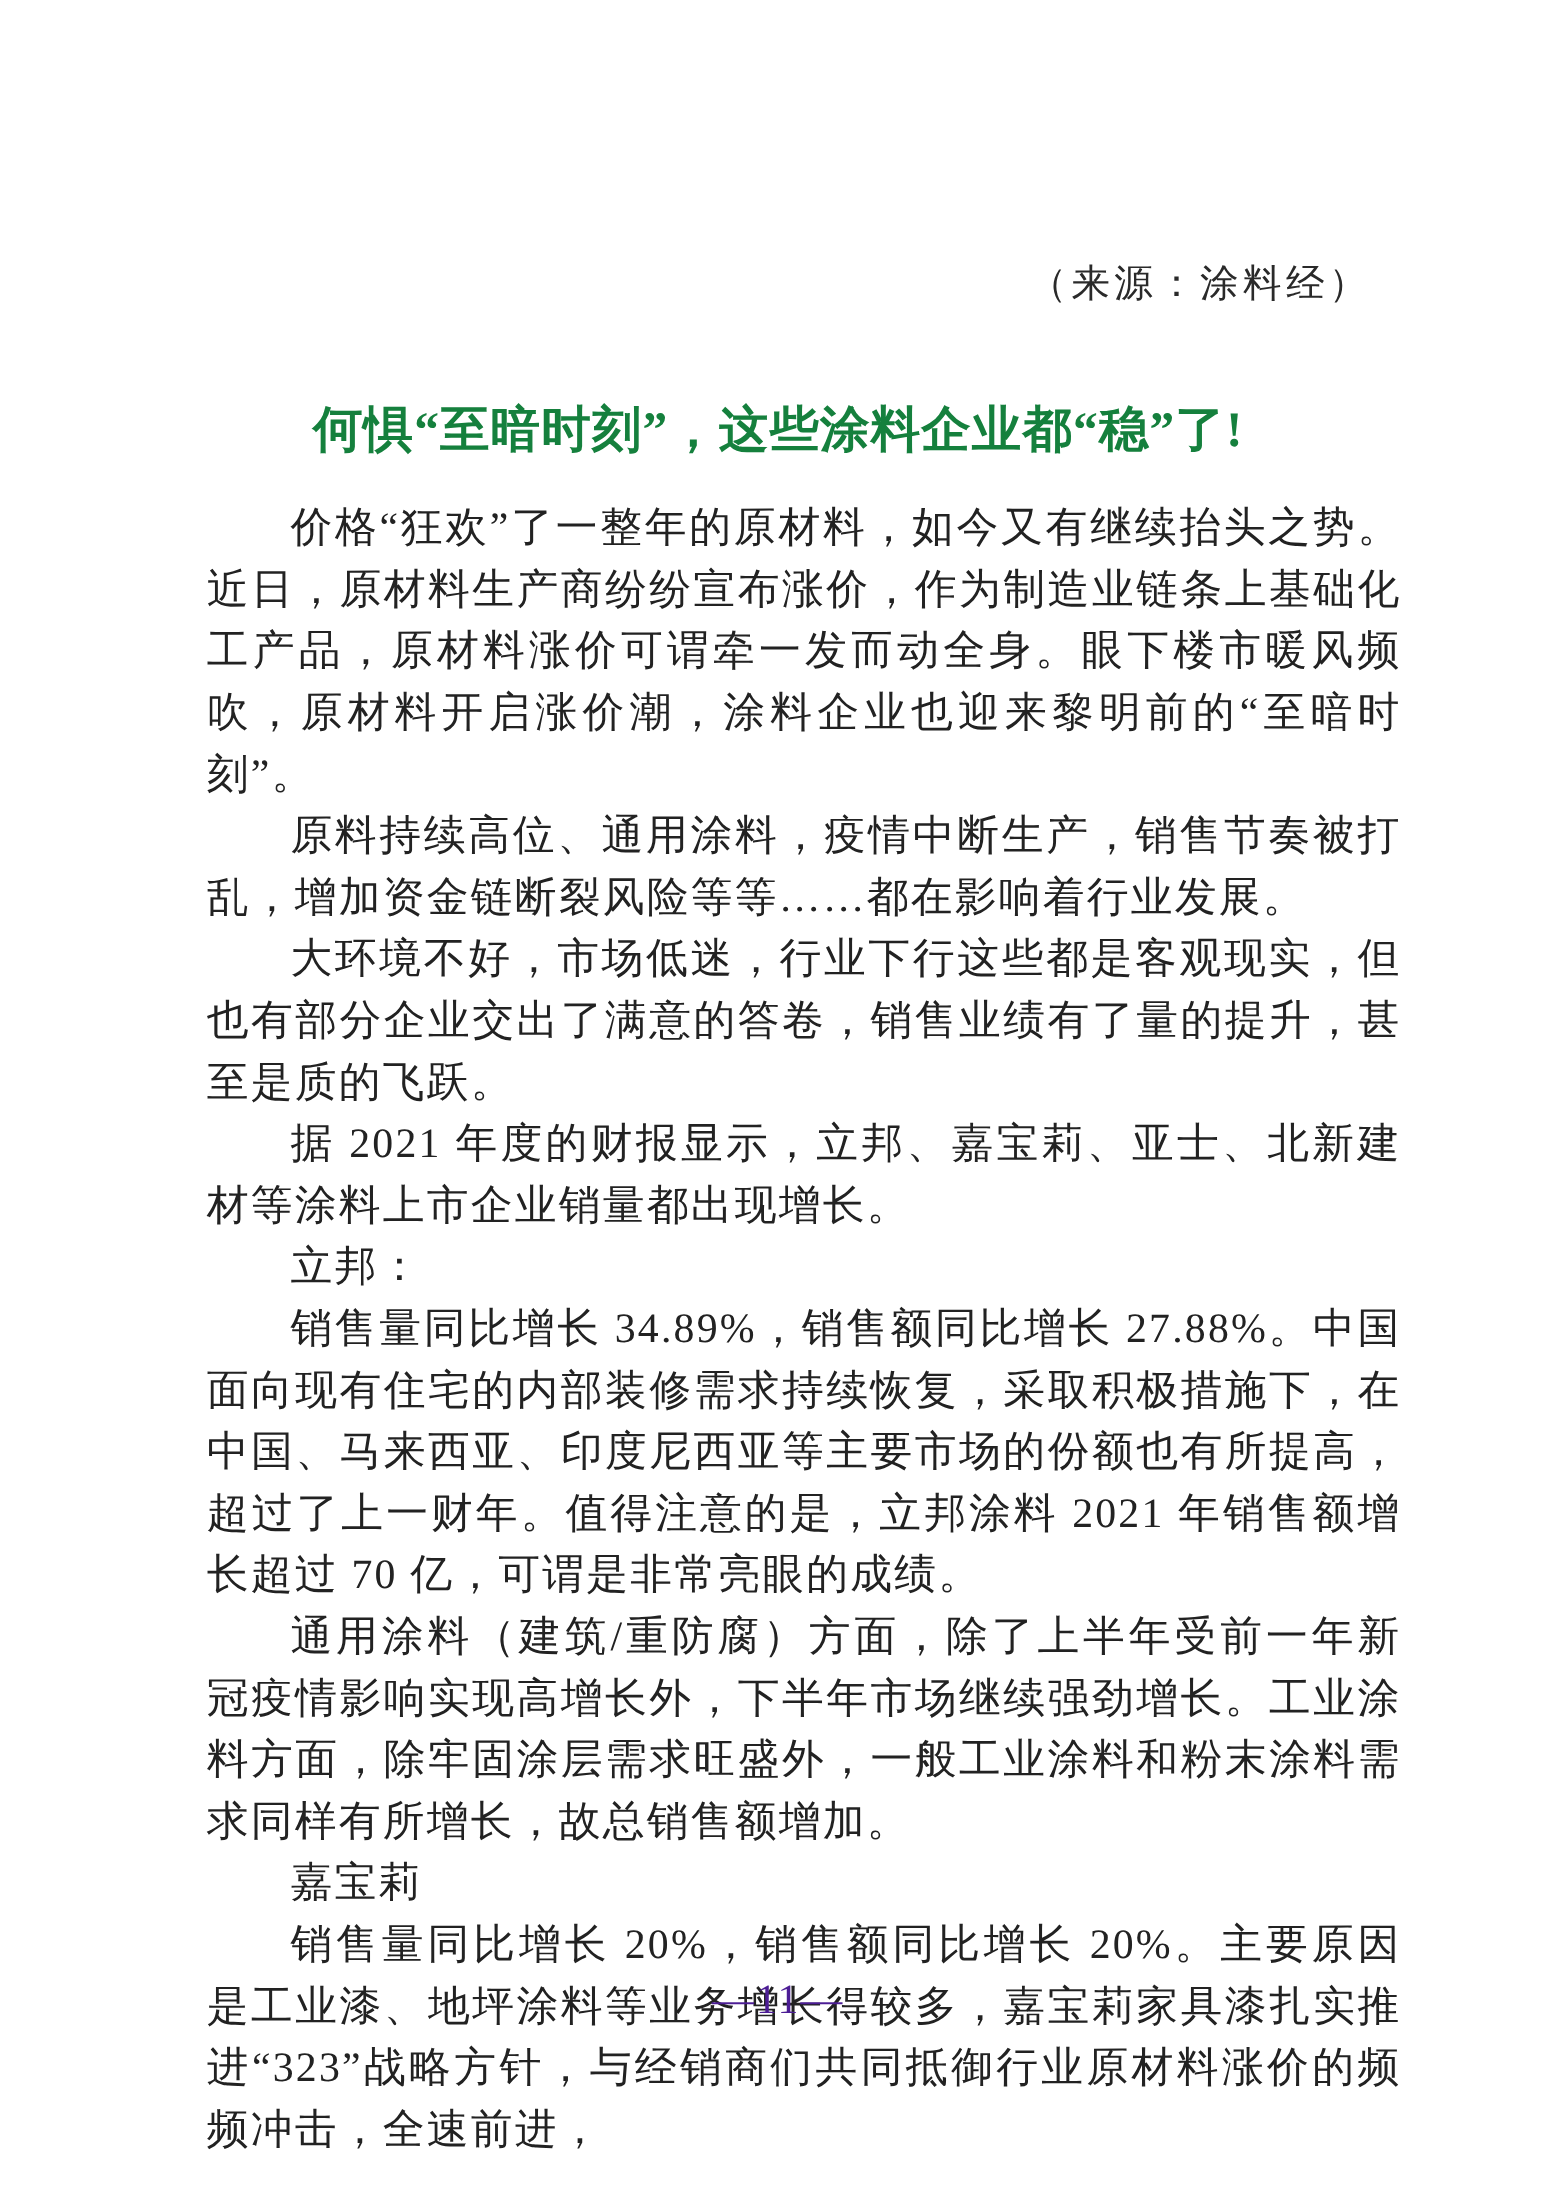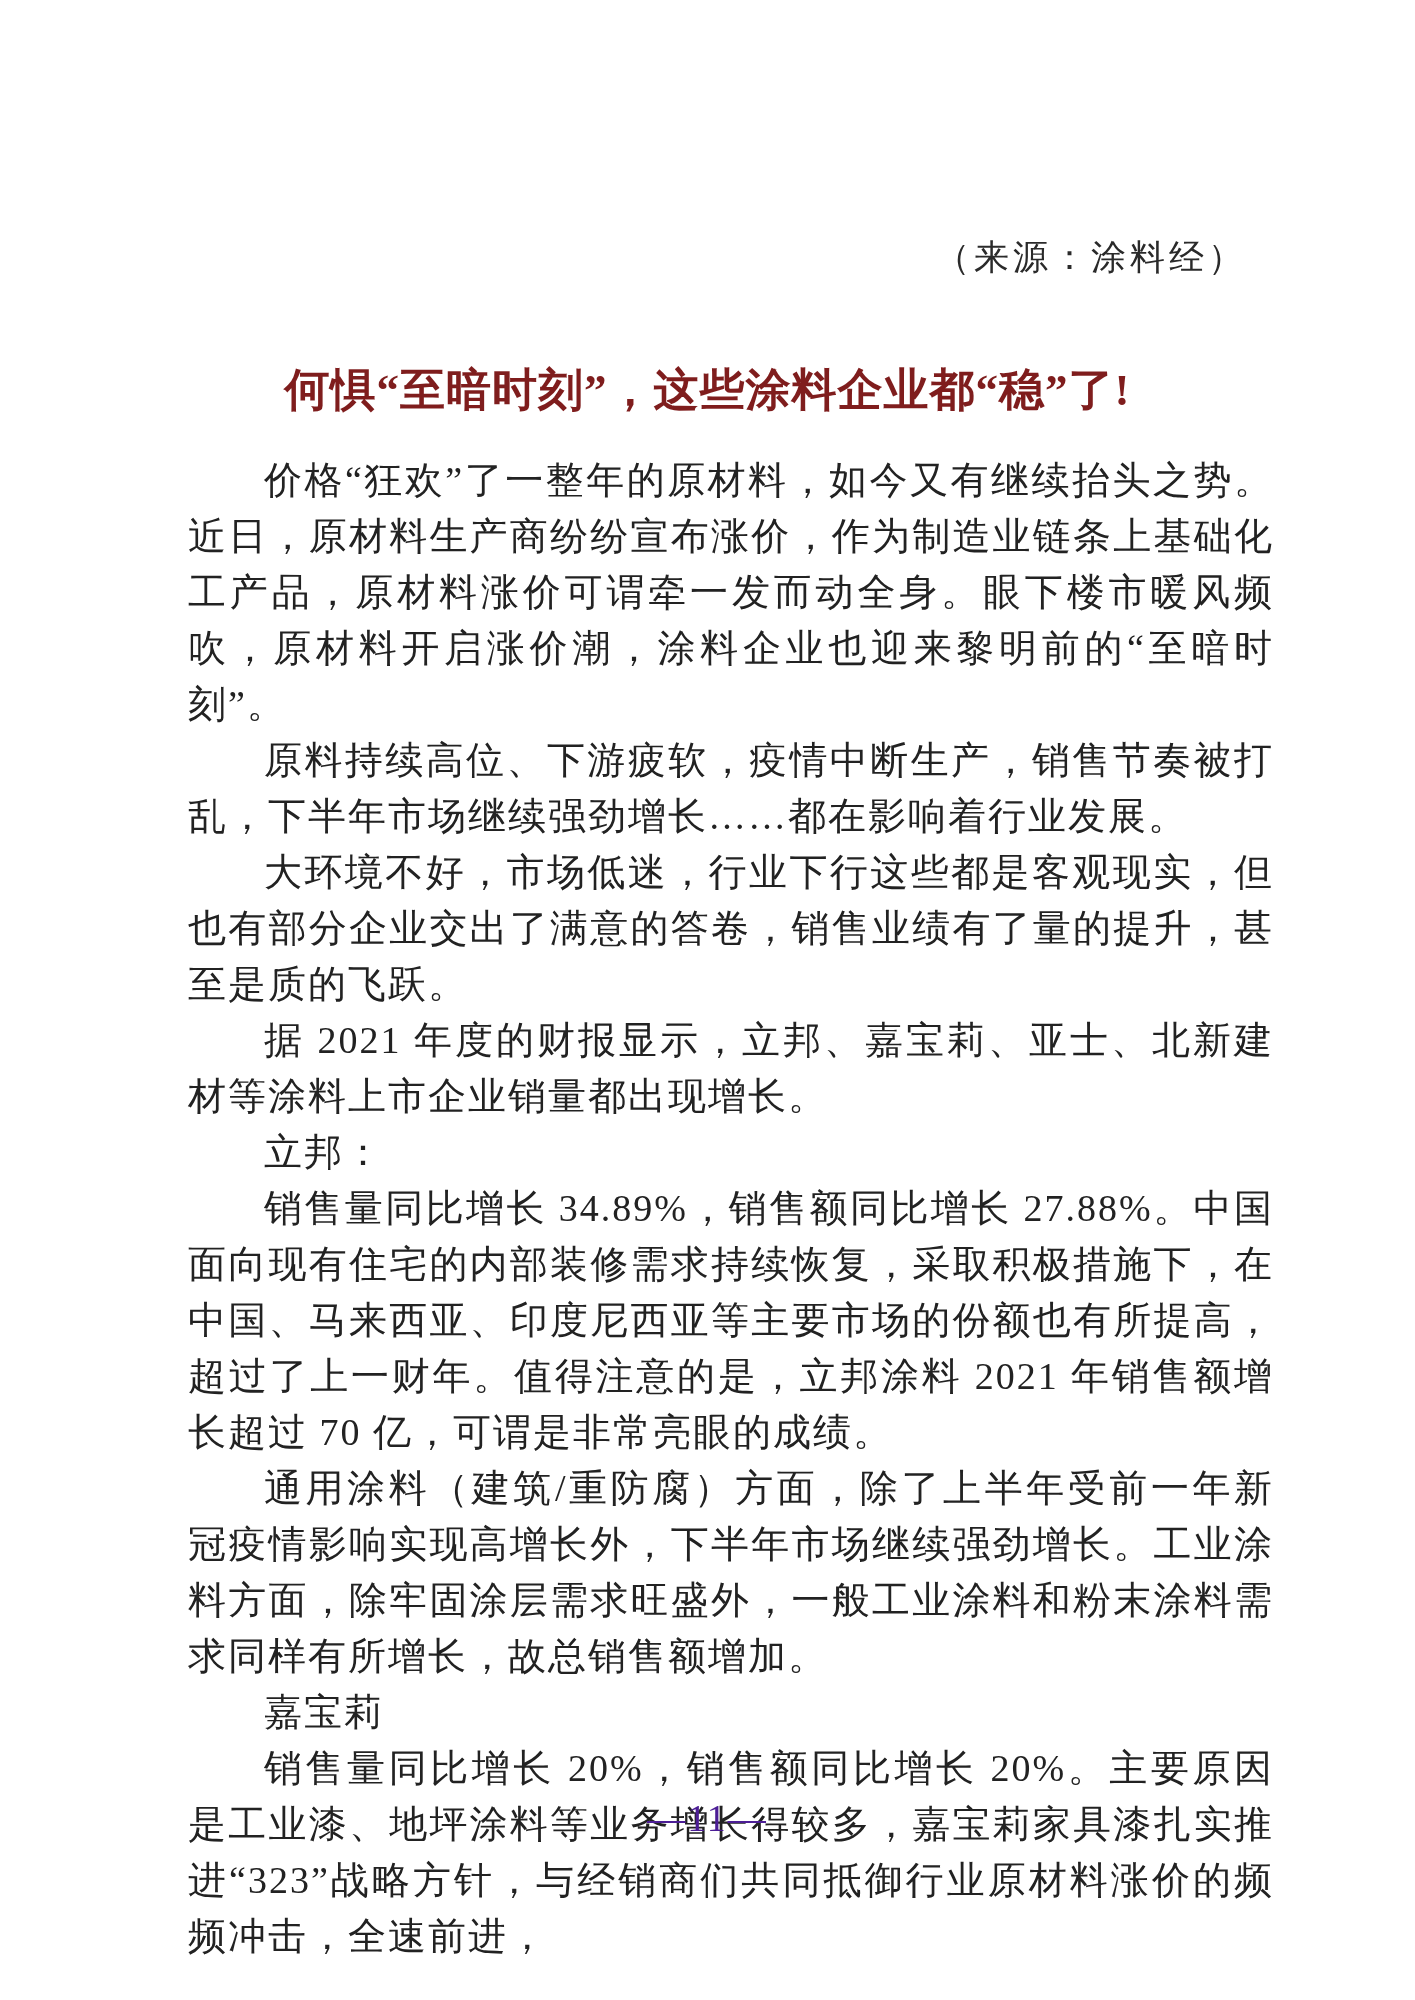--- a/index.html
+++ b/index.html
@@ -29,21 +29,21 @@
   .article-title {
     position: absolute;
     top: 360px;
     left: 0;
     width: 100%;
     margin: 0;
     text-align: center;
     font-size: 45px;
     font-weight: bold;
     letter-spacing: 1px;
-    color: #7f1d1d;
+    color: #15803d;
   }
   .article-body {
     position: absolute;
     top: 452px;
     left: 188px;
     width: 1086px;
     font-size: 38px;
     line-height: 56px;
     letter-spacing: 2px;
     text-align: justify;
@@ -70,21 +70,21 @@
 <body>
 
 <div class="page">
 
   <div class="source-line">（来源：涂料经）</div>
 
   <h1 class="article-title">何惧“至暗时刻”，这些涂料企业都“稳”了!</h1>
 
   <div class="article-body">
     <p>价格“狂欢”了一整年的原材料，如今又有继续抬头之势。近日，原材料生产商纷纷宣布涨价，作为制造业链条上基础化工产品，原材料涨价可谓牵一发而动全身。眼下楼市暖风频吹，原材料开启涨价潮，涂料企业也迎来黎明前的“至暗时刻”。</p>
-    <p>原料持续高位、下游疲软，疫情中断生产，销售节奏被打乱，下半年市场继续强劲增长……都在影响着行业发展。</p>
+    <p>原料持续高位、通用涂料，疫情中断生产，销售节奏被打乱，增加资金链断裂风险等等……都在影响着行业发展。</p>
     <p>大环境不好，市场低迷，行业下行这些都是客观现实，但也有部分企业交出了满意的答卷，销售业绩有了量的提升，甚至是质的飞跃。</p>
     <p>据 2021 年度的财报显示，立邦、嘉宝莉、亚士、北新建材等涂料上市企业销量都出现增长。</p>
     <p>立邦：</p>
     <p>销售量同比增长 34.89%，销售额同比增长 27.88%。中国面向现有住宅的内部装修需求持续恢复，采取积极措施下，在中国、马来西亚、印度尼西亚等主要市场的份额也有所提高，超过了上一财年。值得注意的是，立邦涂料 2021 年销售额增长超过 70 亿，可谓是非常亮眼的成绩。</p>
     <p>通用涂料（建筑/重防腐）方面，除了上半年受前一年新冠疫情影响实现高增长外，下半年市场继续强劲增长。工业涂料方面，除牢固涂层需求旺盛外，一般工业涂料和粉末涂料需求同样有所增长，故总销售额增加。</p>
     <p>嘉宝莉</p>
     <p>销售量同比增长 20%，销售额同比增长 20%。主要原因是工业漆、地坪涂料等业务增长得较多，嘉宝莉家具漆扎实推进“323”战略方针，与经销商们共同抵御行业原材料涨价的频频冲击，全速前进，</p>
   </div>
 
   <div class="page-number">—11—</div>

